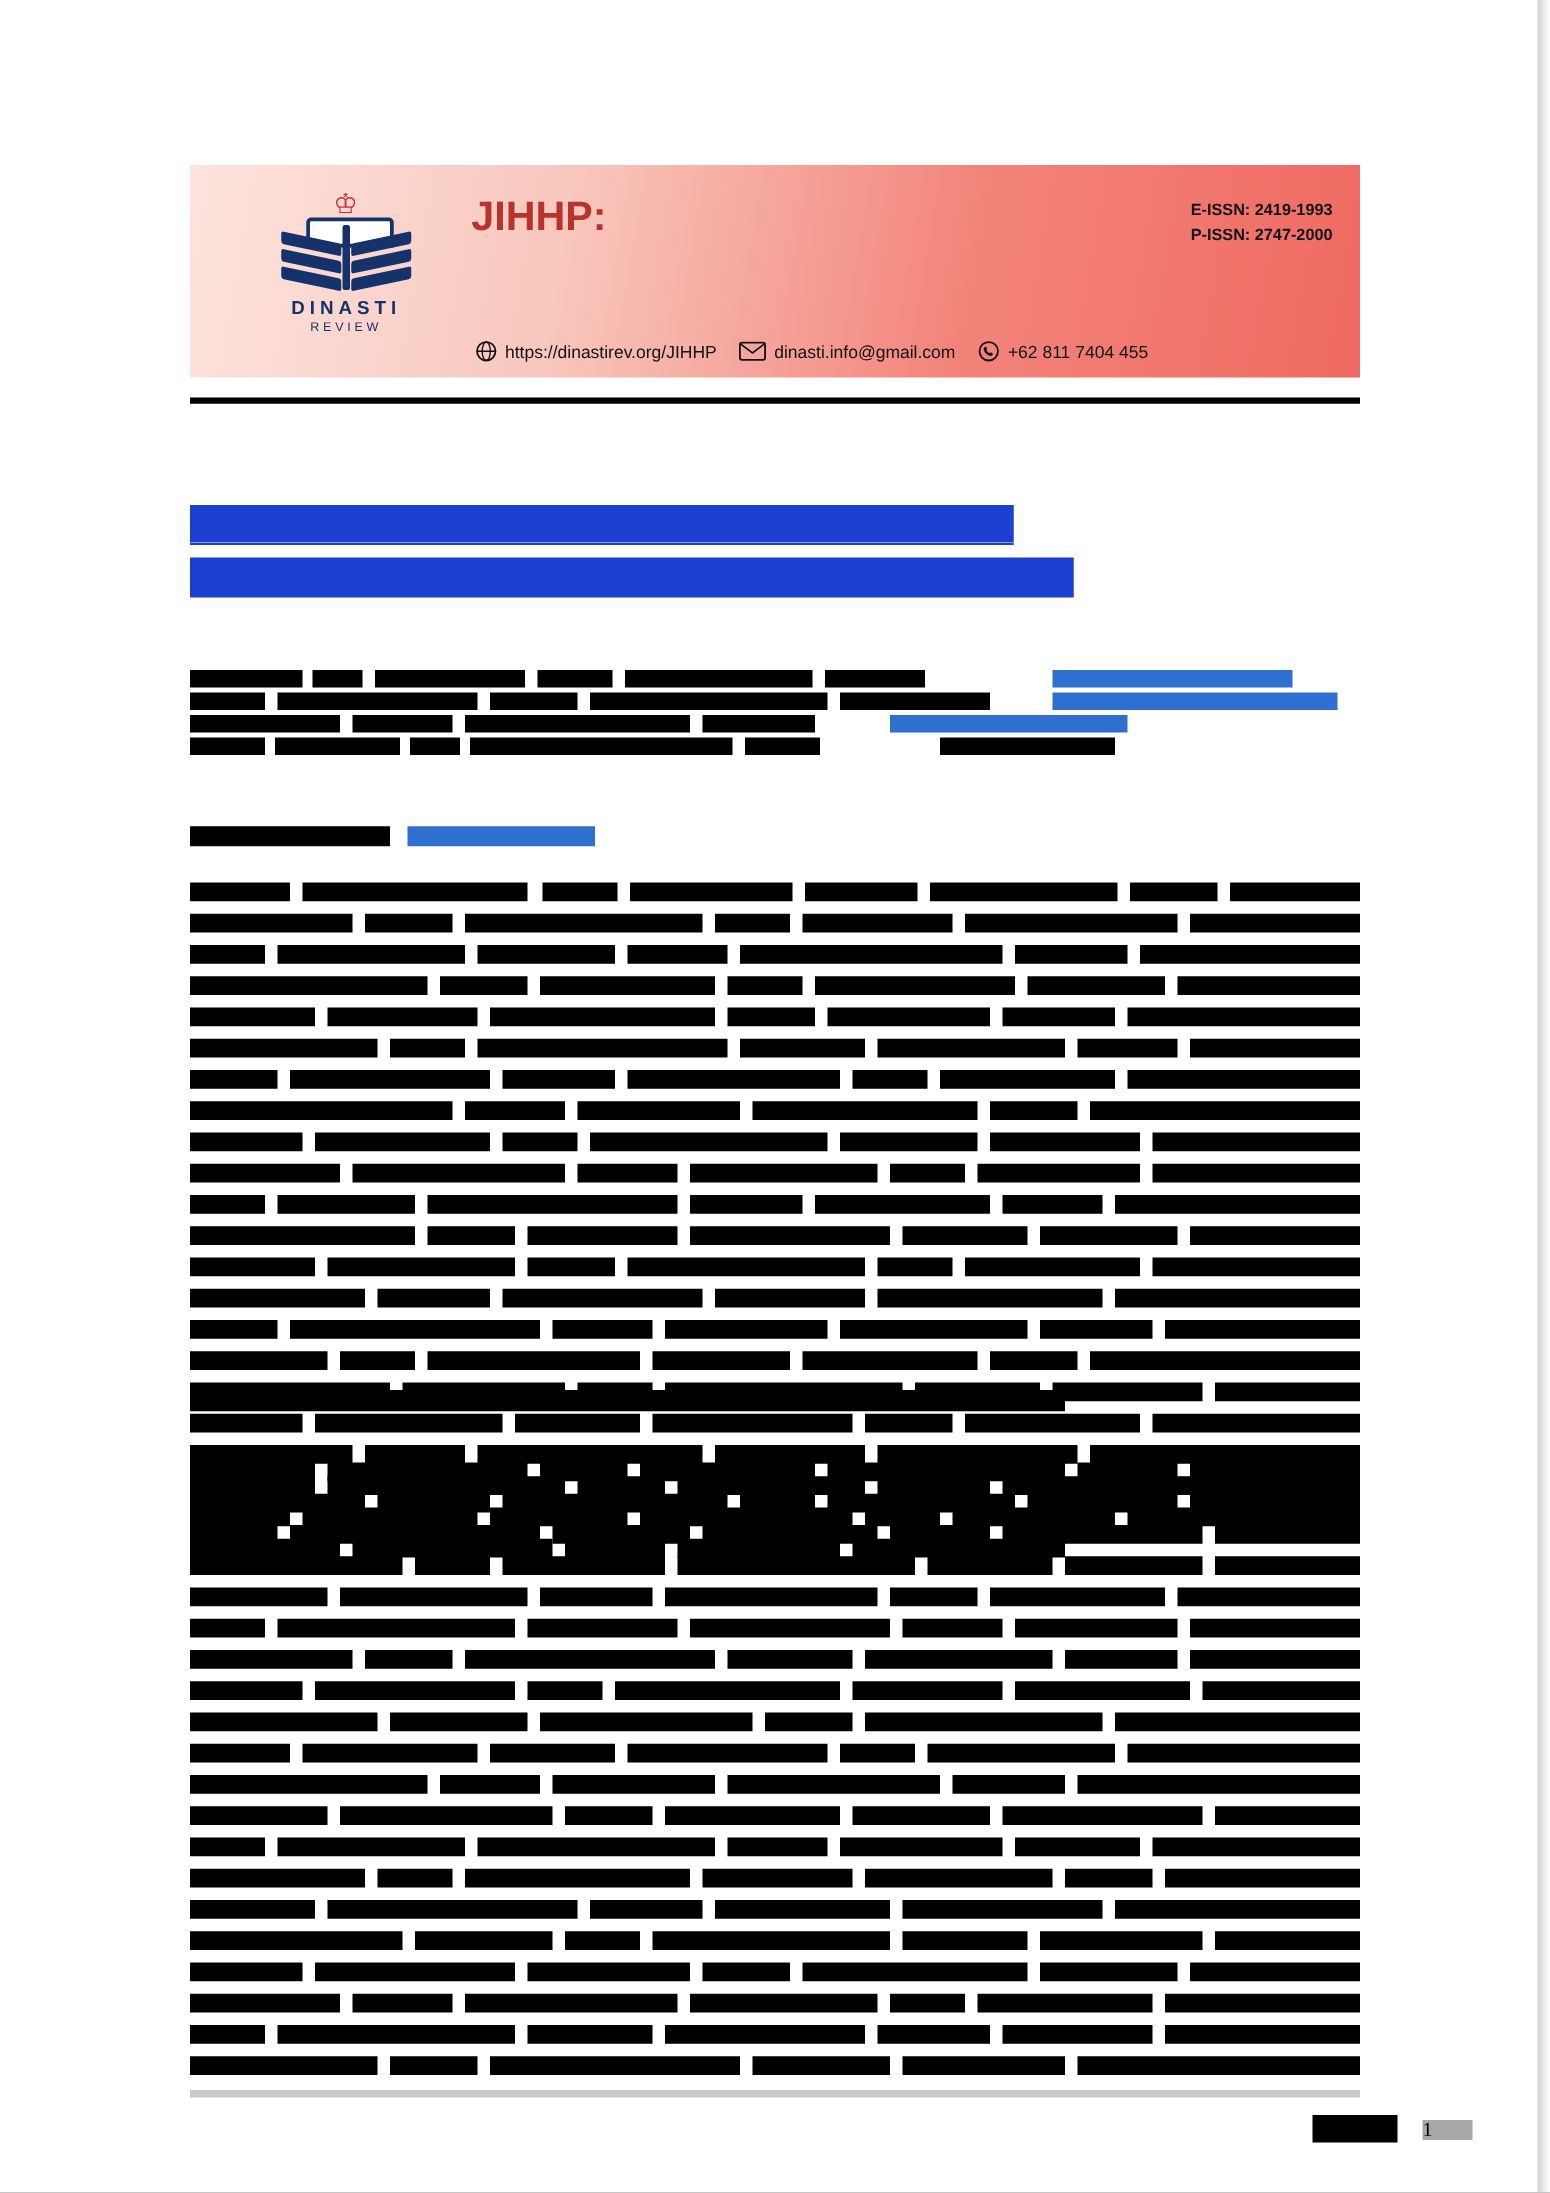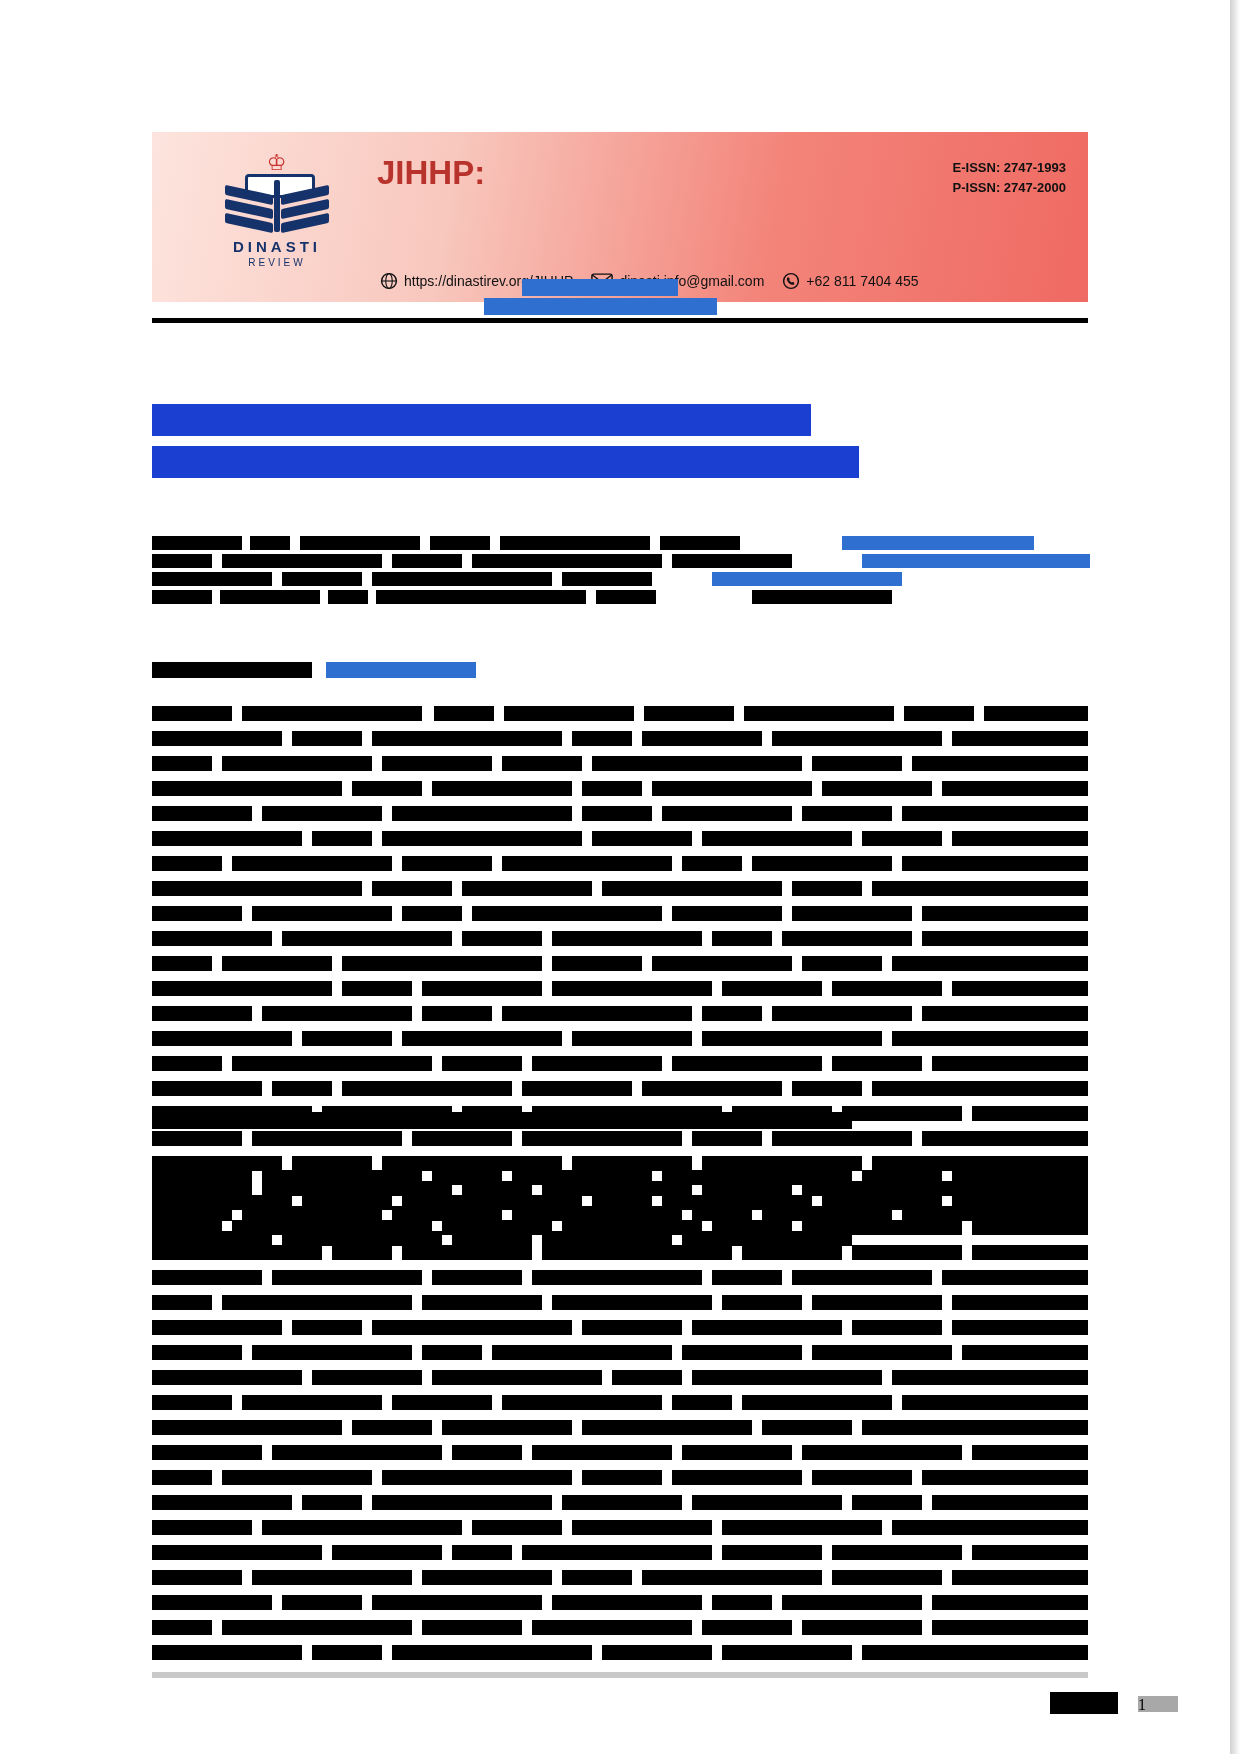--- a/index.html
+++ b/index.html
@@ -276,21 +276,21 @@
           <div class="pg r3"></div>
         <div class="pg spine"></div>
       </div>
       <div class="brand">DINASTI</div>
       <div class="brand2">REVIEW</div>
     </div>
 
     <div class="jtitle">JIHHP:</div>
 
     <div class="issn">
-      <div>E-ISSN: 2747-1993</div>
+      <div>E-ISSN: 2419-1993</div>
       <div>P-ISSN: 2747-2000</div>
     </div>
 
     <div class="contacts">
       <div class="item">
         <span>
           <svg width="18" height="18" viewBox="0 0 20 20">
             <circle cx="10" cy="10" r="8.2" fill="none" stroke="#111" stroke-width="1.6"></circle>
             <ellipse cx="10" cy="10" rx="3.6" ry="8.2" fill="none" stroke="#111" stroke-width="1.2"></ellipse>
             <line x1="1.8" y1="10" x2="18.2" y2="10" stroke="#111" stroke-width="1.2"></line>
@@ -312,24 +312,20 @@
           <svg width="18" height="18" viewBox="0 0 20 20">
             <circle cx="10" cy="10" r="8.2" fill="none" stroke="#111" stroke-width="1.6"></circle>
             <path d="M6.5 6.2c1 -0.4 1.6 0.4 2 1.2c0.3 0.7 -0.3 1.1 -0.6 1.5c0.6 1.3 1.6 2.3 2.9 2.9c0.4 -0.3 0.8 -0.9 1.5 -0.6c0.8 0.4 1.6 1 1.2 2c-0.3 0.8 -1.4 1.2 -2.3 1c-2.6 -0.6 -5.1 -3.1 -5.7 -5.7c-0.2 -0.9 0.2 -2 1 -2.3z" fill="#111"></path>
           </svg>
         </span>
         <span>+62 811 7404 455</span>
       </div>
     </div>
   </div>
 
-  <div class="doi-block">
-    <a class="doi-line" href="#">https://doi.org/10.38035/jihhp</a><br>
-    <a class="doi-line" href="#">https://creativecommons.org/licenses/by/4.0/</a>
-  </div>
   <div class="rule-under-doi"></div>
 
   <div class="art-title">
     <span class="l">Eksistensi Perkawinan Adat di Tengah Pengaruh Hukum</span><br>
     <span class="l">Nasional: Studi Perbandingan di Beberapa Daerah Indonesia</span>
   </div>
 
   <div class="authors">
     <div class="row">
       <span class="blk" style="position:absolute;left:0;width:90px;"></span>
@@ -339,21 +335,21 @@
       <span class="blk" style="position:absolute;left:348px;width:150px;"></span>
       <span class="blk" style="position:absolute;left:508px;width:80px;"></span>
       <span class="lnk" style="position:absolute;left:690px;width:192px;">pipi0103@gmail.com</span>
     </div>
     <div class="row">
       <span class="blk" style="position:absolute;left:0;width:60px;"></span>
       <span class="blk" style="position:absolute;left:70px;width:160px;"></span>
       <span class="blk" style="position:absolute;left:240px;width:70px;"></span>
       <span class="blk" style="position:absolute;left:320px;width:190px;"></span>
       <span class="blk" style="position:absolute;left:520px;width:120px;"></span>
-      <span class="lnk" style="position:absolute;left:690px;width:228px;margin-left:20px;">ismail.lfyn@gmail.com</span>
+      <span class="lnk" style="position:absolute;left:690px;width:228px;">ismail.lfyn@gmail.com</span>
     </div>
     <div class="row">
       <span class="blk" style="position:absolute;left:0;width:120px;"></span>
       <span class="blk" style="position:absolute;left:130px;width:80px;"></span>
       <span class="blk" style="position:absolute;left:220px;width:180px;"></span>
       <span class="blk" style="position:absolute;left:410px;width:90px;"></span>
       <span class="lnk" style="position:absolute;left:560px;width:190px;">ahmadi2@gmail.com</span>
     </div>
     <div class="row">
       <span class="blk" style="position:absolute;left:0;width:60px;"></span>

